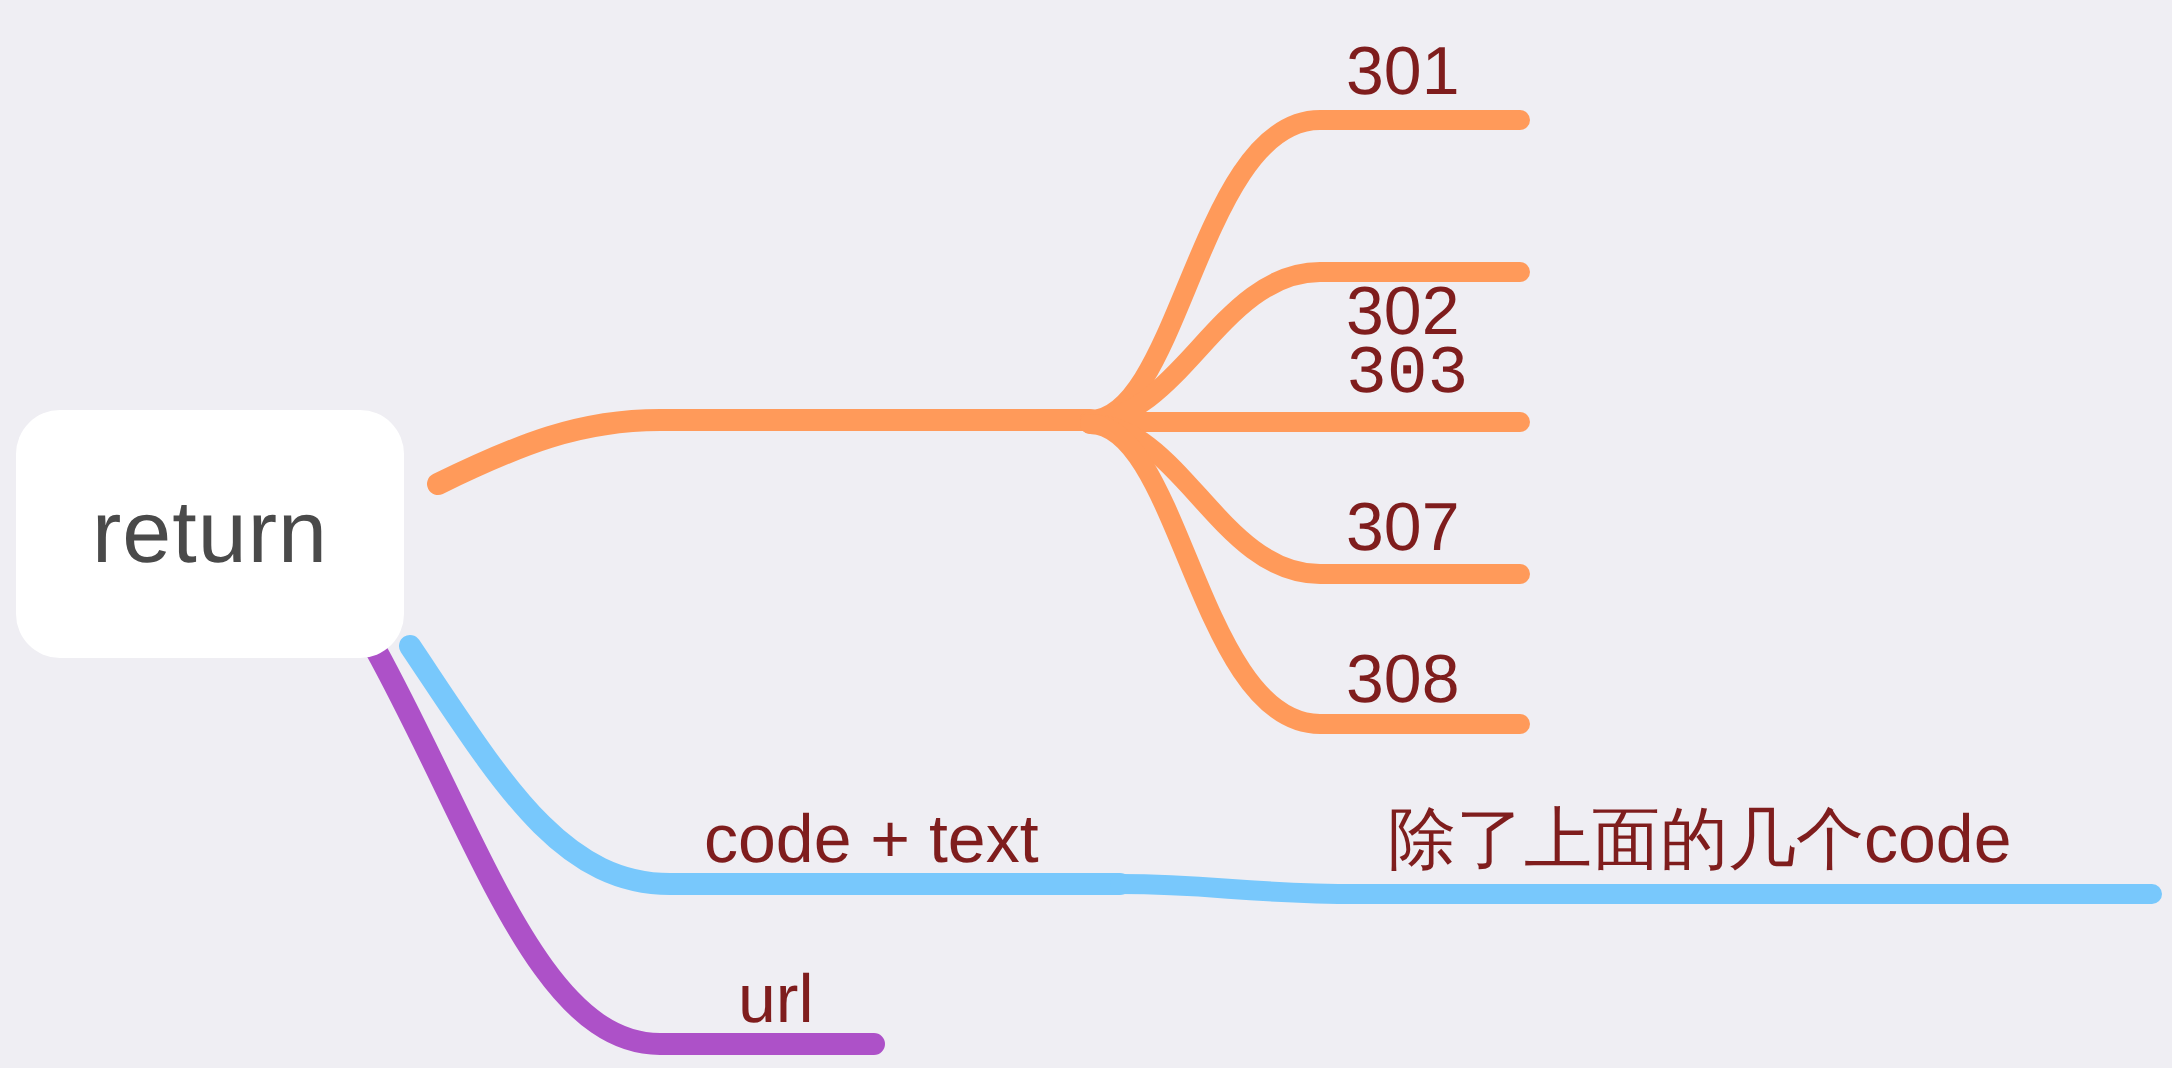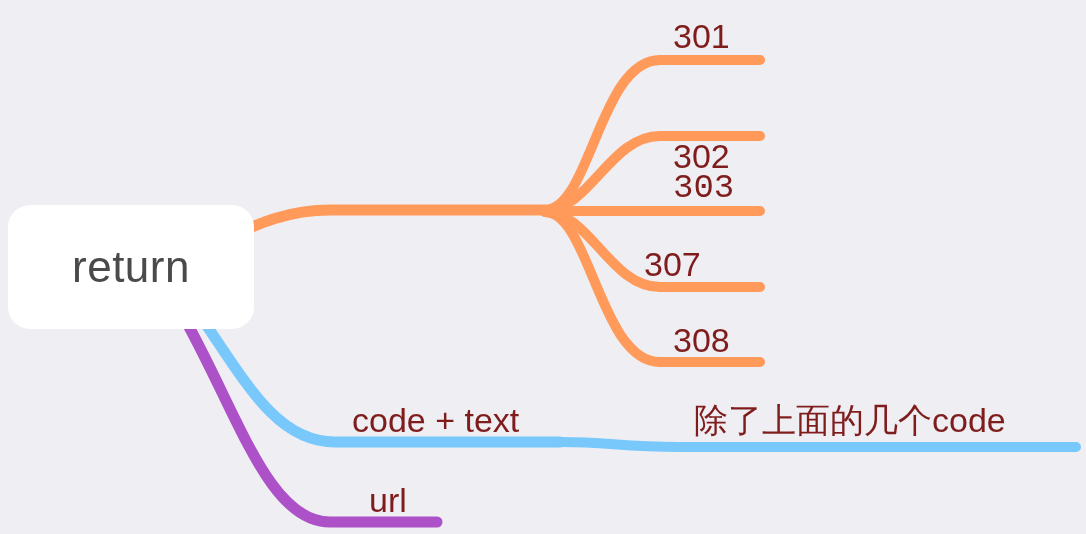--- a/index.html
+++ b/index.html
@@ -18,21 +18,21 @@
     }
     svg.links {
       position: absolute;
       left: 0; top: 0;
       width: 1086px; height: 534px;
     }
     .root-node {
       position: absolute;
       left: 8px;
       top: 205px;
-      width: 246px;
+      width: 194px;
       height: 124px;
       background: #ffffff;
       border-radius: 22px;
       display: flex;
       align-items: center;
       justify-content: center;
       cursor: pointer;
     }
     .root-label {
       font-size: 44px;
@@ -44,21 +44,21 @@
       font-size: 34px;
       color: #7f1d1d;
       white-space: nowrap;
       line-height: 1;
       cursor: pointer;
     }
     .lbl-code-url   { left: 352px; top: 172px; }
     .lbl-301        { left: 673px; top: 19px; }
     .lbl-302        { left: 673px; top: 95px; margin-top: 44px; }
     .lbl-303        { left: 673px; top: 171px; font-family: Liberation Mono, monospace; }
-    .lbl-307        { left: 644px; top: 247px; }
+    .lbl-307        { left: 673px; top: 247px; }
     .lbl-308        { left: 673px; top: 323px; text-align: right; }
     .lbl-code-text  { left: 352px; top: 403px; }
     .lbl-note       { left: 694px; top: 403px; }
     .lbl-url        { left: 369px; top: 483px; }
   </style>
 </head>
 <body>
 
 <div class="canvas">
 

